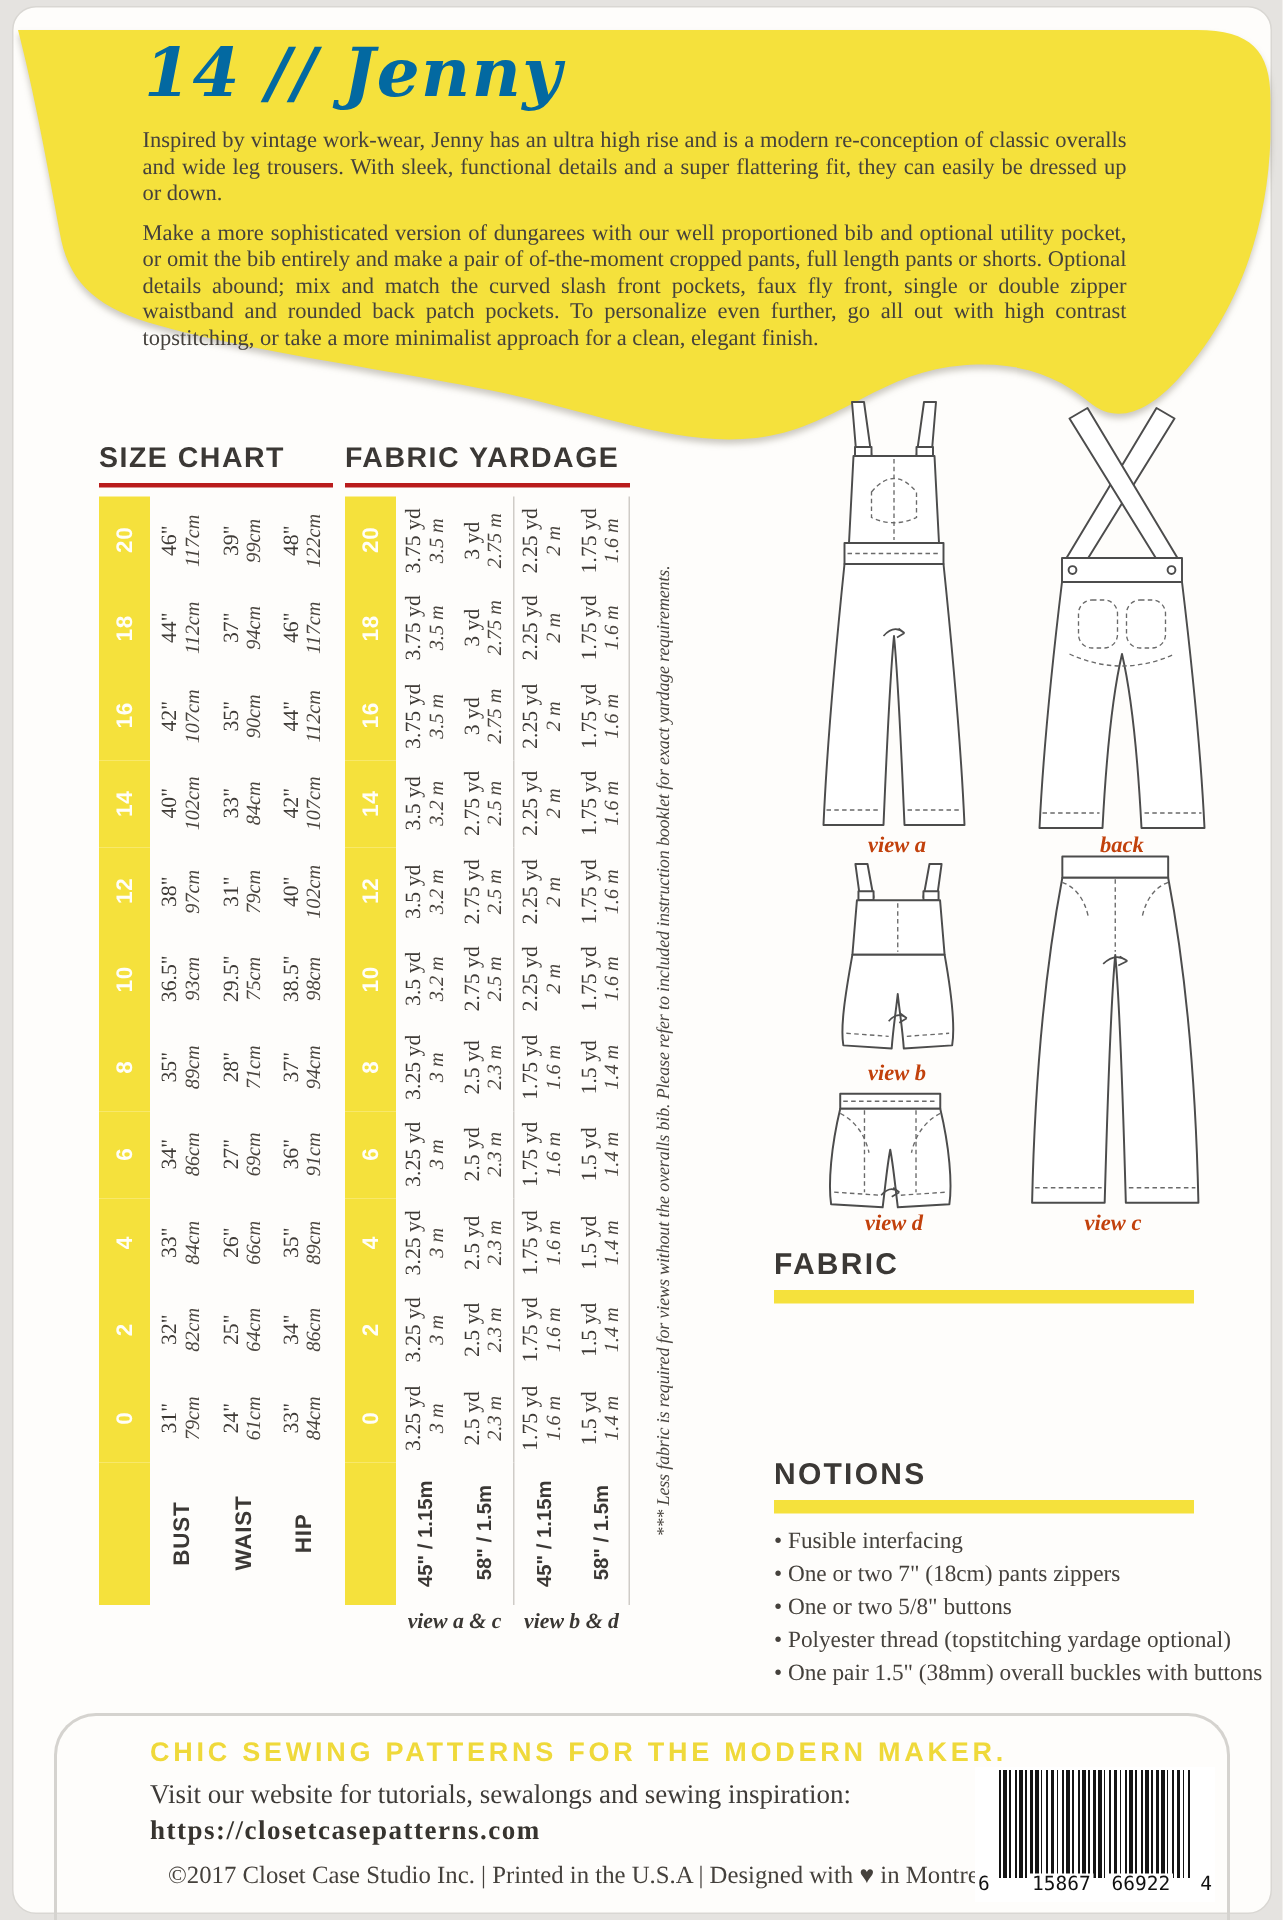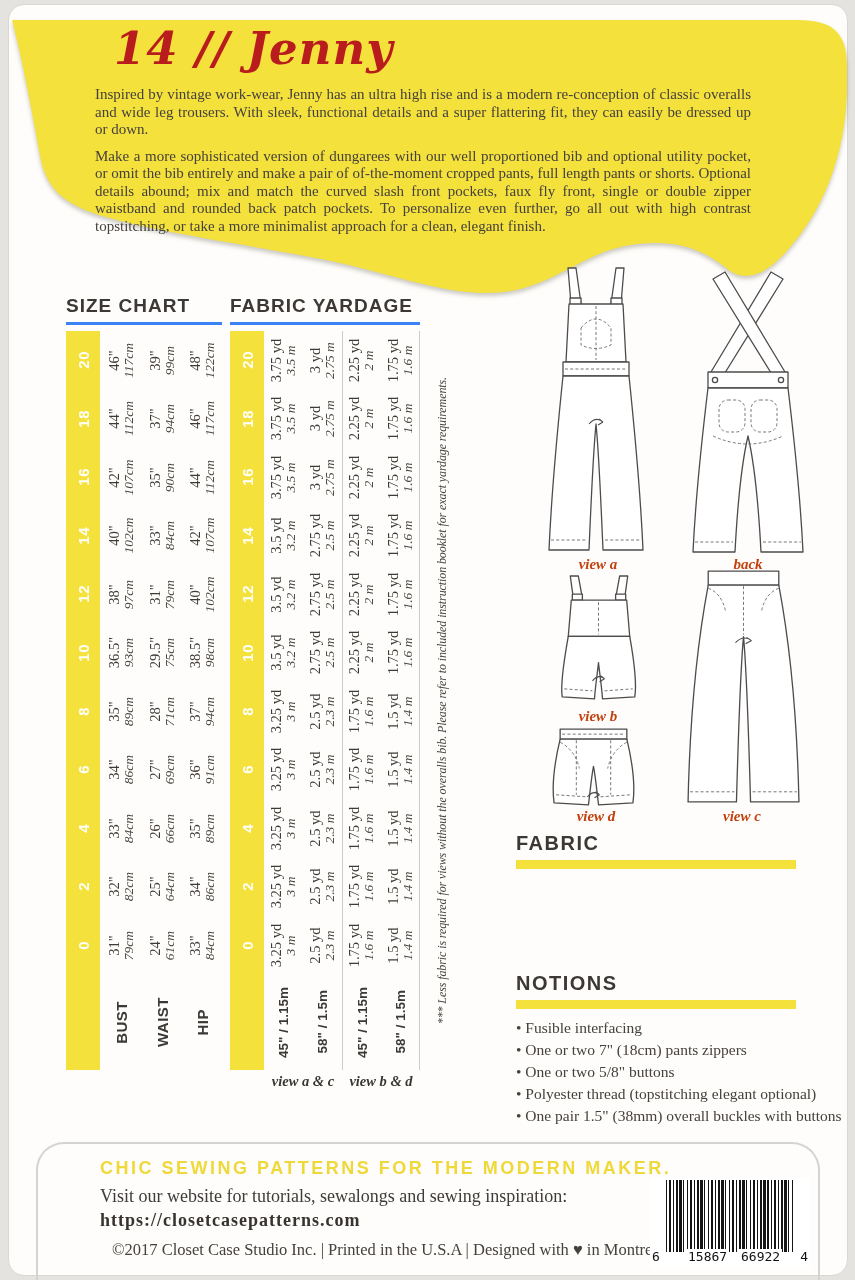--- a/index.html
+++ b/index.html
@@ -7,29 +7,29 @@
   html,body{ width:855px; height:1280px; }
   body{ background:#e5e3e0; font-family:"Liberation Serif", serif; color:var(--ink); position:relative; overflow:hidden; }
 
   .card{ position:absolute; left:8px; top:4px; width:840px; height:1272px; background:#fefdfb;
          border:1px solid #d9d7d3; border-radius:16px; }
 
   
   .flap-svg{ position:absolute; left:0; top:0; width:855px; height:320px; }
   .flap-path{ fill:var(--yellow); filter:drop-shadow(0 3px 2px rgba(110,104,85,.35)); }
 
-  .title{ position:absolute; left:114px; top:22px; font-family:"DejaVu Serif", serif;
-          font-style:italic; font-weight:bold; font-size:45px; color:#b91c1c; letter-spacing:1px; }
+  .title{ position:absolute; left:96px; top:22px; font-family:"DejaVu Serif", serif;
+          font-style:italic; font-weight:bold; font-size:45px; color:#0369a1; letter-spacing:1px; }
   .intro{ position:absolute; left:95px; top:86px; width:656px; font-size:15px; line-height:17.5px;
           text-align:justify; color:#45413c; }
   .intro p + p{ margin-top:9px; }
 
   
   .phead{ position:absolute; font-family:"Liberation Sans", sans-serif; font-weight:bold;
-          font-size:19px; letter-spacing:1px; color:var(--head); border-bottom:3px solid #3b82f6;
+          font-size:19px; letter-spacing:1px; color:var(--head); border-bottom:3px solid #b91c1c;
           padding-bottom:5px; top:295px; }
   .grid{ position:absolute; top:331px; display:grid; grid-template-rows:repeat(11,58.5px) 95px; }
   #sc-grid{ left:66px;  grid-template-columns:34px 42px 40px 40px; }
   #fy-grid{ left:230px; grid-template-columns:34px 39px 39px 39px 39px; }
   .ybar{ background:var(--yellow); display:flex; align-items:center; justify-content:center; }
   .cell{ display:flex; align-items:center; justify-content:center; }
   .vtext{ writing-mode:vertical-rl; transform:rotate(180deg); white-space:nowrap; }
   .sizenum{ font-family:"Liberation Sans", sans-serif; font-weight:bold; font-size:15px; color:#fffef8; letter-spacing:.5px; }
   .rin{ transform:rotate(-90deg); display:flex; flex-direction:column; align-items:center; width:58px; }
   .l1{ font-size:14.5px; color:#3e3a36; line-height:15px; white-space:nowrap; }
@@ -745,21 +745,21 @@
   <h3>FABRIC</h3>
   <div class="ybarline"></div>
 </div>
 <div class="sect" style="top:972px;">
   <h3>NOTIONS</h3>
   <div class="ybarline"></div>
   <div class="bullets" id="notions-bullets">
       <div class="">•  Fusible interfacing</div>
       <div class="">•  One or two 7" (18cm) pants zippers</div>
       <div class="">•  One or two 5/8" buttons</div>
-      <div class="">•  Polyester thread (topstitching elegant optional)</div>
+      <div class="">•  Polyester thread (topstitching yardage optional)</div>
       <div class="">•  One pair 1.5" (38mm) overall buckles with buttons</div>
     </div>
 </div>
 
 <div class="seam"></div>
 <div class="tagline">CHIC SEWING PATTERNS FOR THE MODERN MAKER.</div>
 <div class="visit">Visit our website for tutorials, sewalongs and sewing inspiration:</div>
 <div class="url">https://closetcasepatterns.com</div>
 <div class="copyright">©2017 Closet Case Studio Inc. | Printed in the U.S.A | Designed with ♥ in Montreal, Canada</div>
 

